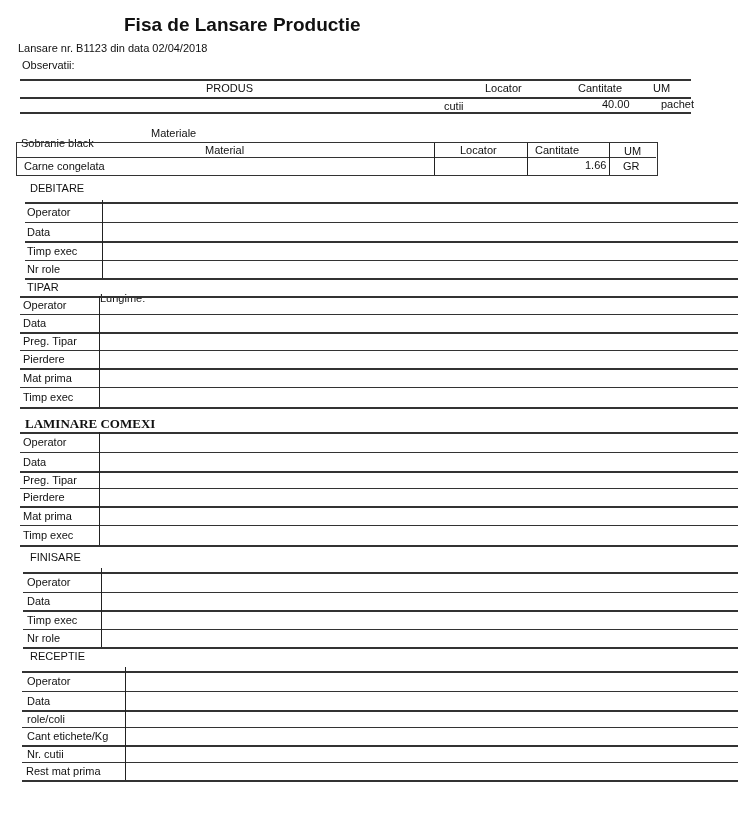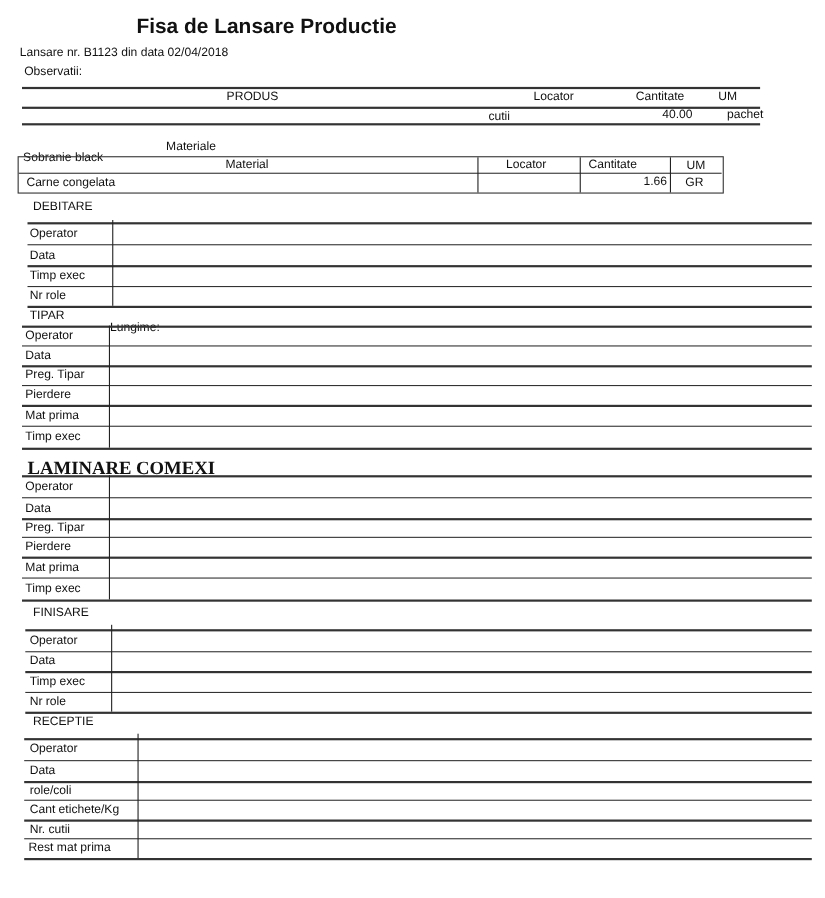--- a/index.html
+++ b/index.html
@@ -4,21 +4,21 @@
 <style>
   html, body { margin:0; padding:0; background:#fff; }
   body { width:750px; height:816px; position:relative; overflow:hidden;
          font-family:"Liberation Sans", sans-serif; color:#111; font-size:11px; }
   .abs { position:absolute; white-space:nowrap;text-align:right; }
   .title { left:124px; top:14px; font-size:19px; font-weight:bold; }
   .hline { position:absolute; height:0; border-top:2px solid #333; }
   .thin { border-top-width:1.5px; }
   .vline { position:absolute; width:0; border-left:1.5px solid #222; }
   .b { font-weight:normal; }
-  .serifb { font-family:"Liberation Serif", serif; font-weight:bold; font-size:17px; }
+  .serifb { font-family:"Liberation Serif", serif; font-weight:bold; font-size:13px; }
   .cell { position:absolute; font-size:11px; white-space:nowrap; }
   .fillarea { position:absolute; }
   .mat-table { position:absolute; left:16px; top:142px; width:642px; height:34px; border:1.5px solid #333; box-sizing:border-box; }
 </style>
 </head>
 <body>
 
 <div class="abs title">Fisa de Lansare Productie</div>
 <div class="abs" style="left:18px;top:42px;">Lansare nr. B1123  din data 02/04/2018</div>
 <div class="abs" style="left:22px;top:59px;">Observatii:</div>

